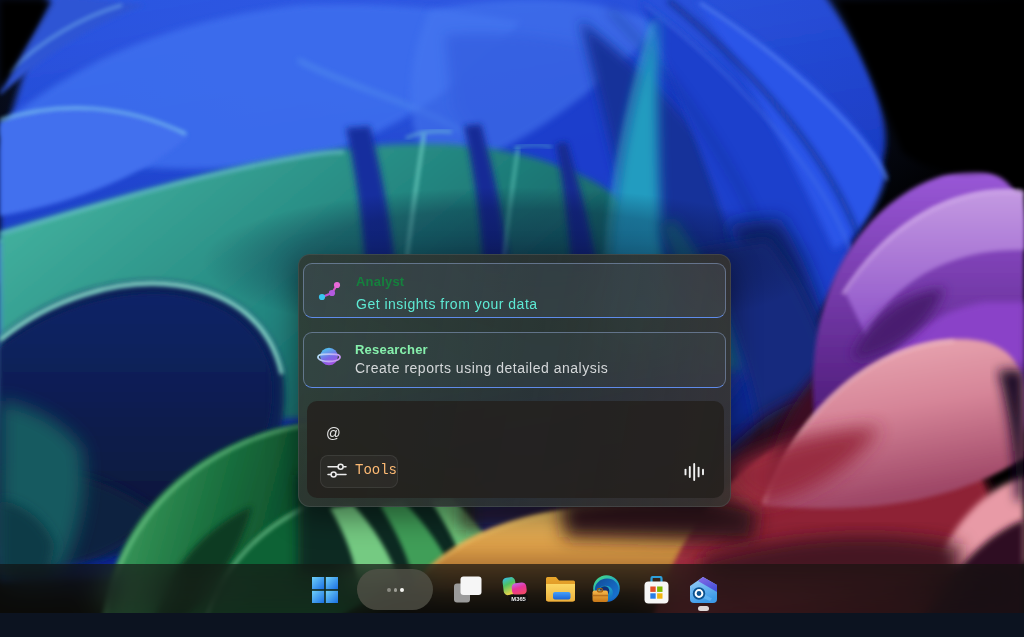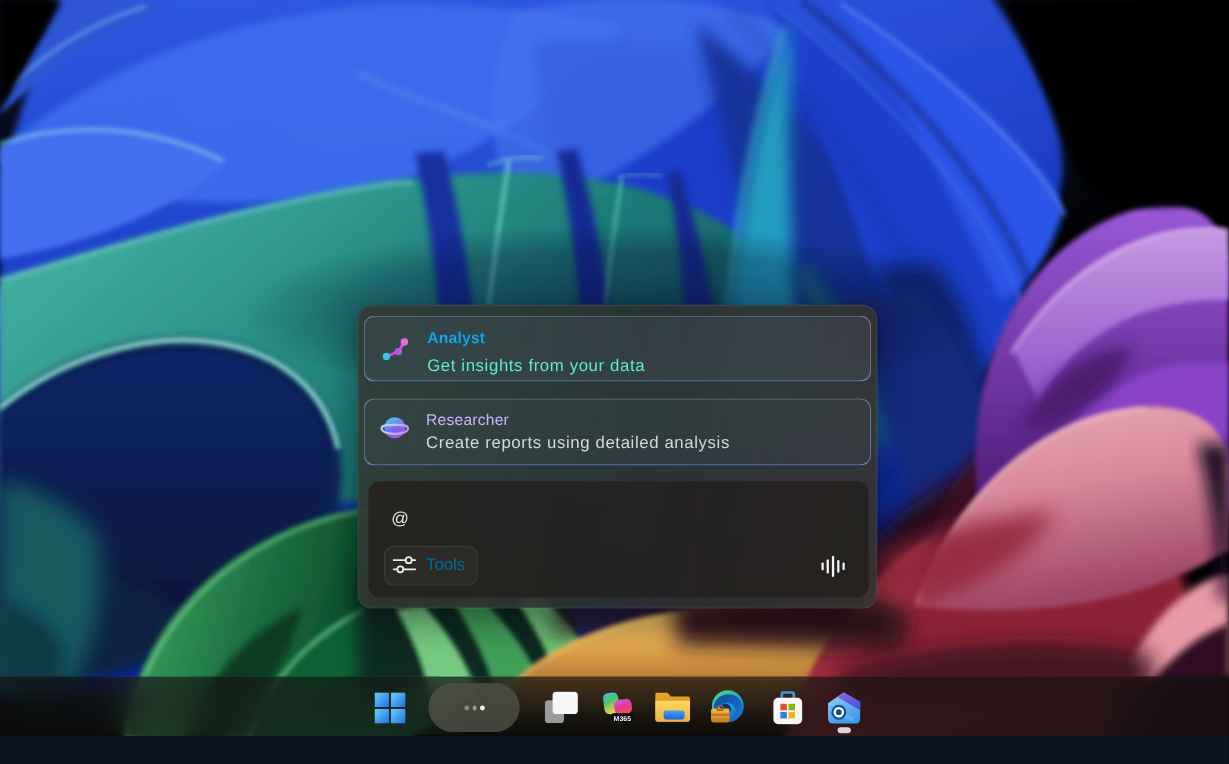--- a/index.html
+++ b/index.html
@@ -319,36 +319,36 @@
       </linearGradient>
 <linearGradient id="rg2" x1="0" y1="0" x2="1" y2="0.3">
         <stop offset="0" stop-color="#b0e2f8"></stop>
         <stop offset="1" stop-color="#c894f2"></stop>
       </linearGradient>
 </defs>
 <circle cx="13" cy="12.5" r="8.8" fill="url(#rg1)"></circle>
 <path d="M2.5,14.5 C6,18.5 20,18.5 23.5,14.5 C24.5,13.2 24,11.8 22.5,11 C20,9.8 6,9.8 3.5,11 C2,11.8 1.5,13.2 2.5,14.5 Z" fill="none" stroke="url(#rg2)" stroke-width="1.8"></path>
 </svg>
 
-<div style="position:absolute;left:356px;top:274px;font-size:13px;font-weight:bold;color:#0ea5e9;letter-spacing:0.2px;">Analyst</div>
+<div style="position:absolute;left:356px;top:274px;font-size:13px;font-weight:bold;color:#15803d;letter-spacing:0.2px;">Analyst</div>
 <div style="position:absolute;left:356px;top:295.5px;font-size:14px;color:#5eead4;letter-spacing:0.5px;">Get insights from your data</div>
-<div style="position:absolute;left:355px;top:342px;font-size:13px;font-weight:normal;color:#c4b5fd;letter-spacing:0.2px;">Researcher</div>
+<div style="position:absolute;left:355px;top:342px;font-size:13px;font-weight:bold;color:#86efac;letter-spacing:0.2px;">Researcher</div>
 <div style="position:absolute;left:355px;top:359.5px;font-size:14px;color:#d5d8da;letter-spacing:0.5px;">Create reports using detailed analysis</div>
 
 <div style="position:absolute;left:307px;top:401px;width:417px;height:97px;border-radius:10px;background:rgba(35,31,27,0.78);"></div>
 <div style="position:absolute;left:326px;top:425px;font-size:14.5px;color:#e6e6e6;">@</div>
 
 <div style="position:absolute;left:320px;top:455px;width:78px;height:33px;border-radius:8px;background:rgba(255,255,255,0.035);border:1px solid rgba(255,255,255,0.08);box-sizing:border-box;"></div>
 <svg style="position:absolute;left:327px;top:460px" width="20" height="21" viewBox="0 0 20 21">
 <path d="M1,6.8 H19" stroke="#ececec" stroke-width="1.5" stroke-linecap="round"></path>
 <path d="M1,14.4 H19" stroke="#ececec" stroke-width="1.5" stroke-linecap="round"></path>
 <circle cx="13.6" cy="6.8" r="2.5" fill="#2a2a28" stroke="#ececec" stroke-width="1.5"></circle>
 <circle cx="6.6" cy="14.4" r="2.5" fill="#2a2a28" stroke="#ececec" stroke-width="1.5"></circle>
 </svg>
-<div style="position:absolute;left:355px;top:462px;font-size:14px;color:#0369a1;">Tools</div>
+<div style="position:absolute;left:355px;top:462px;font-size:14px;color:#fdba74;font-family:Liberation Mono, monospace;">Tools</div>
 
 <svg style="position:absolute;left:684px;top:462px" width="21" height="20" viewBox="0 0 21 20">
 <g stroke="#f2f2f2" stroke-width="1.9" stroke-linecap="round">
 <line x1="1.5" y1="7.6" x2="1.5" y2="12.4"></line>
 <line x1="5.8" y1="5" x2="5.8" y2="15"></line>
 <line x1="10.2" y1="2" x2="10.2" y2="18"></line>
 <line x1="14.6" y1="5.6" x2="14.6" y2="14.4"></line>
 <line x1="19" y1="7.8" x2="19" y2="12.2"></line>
 </g>
 </svg>

